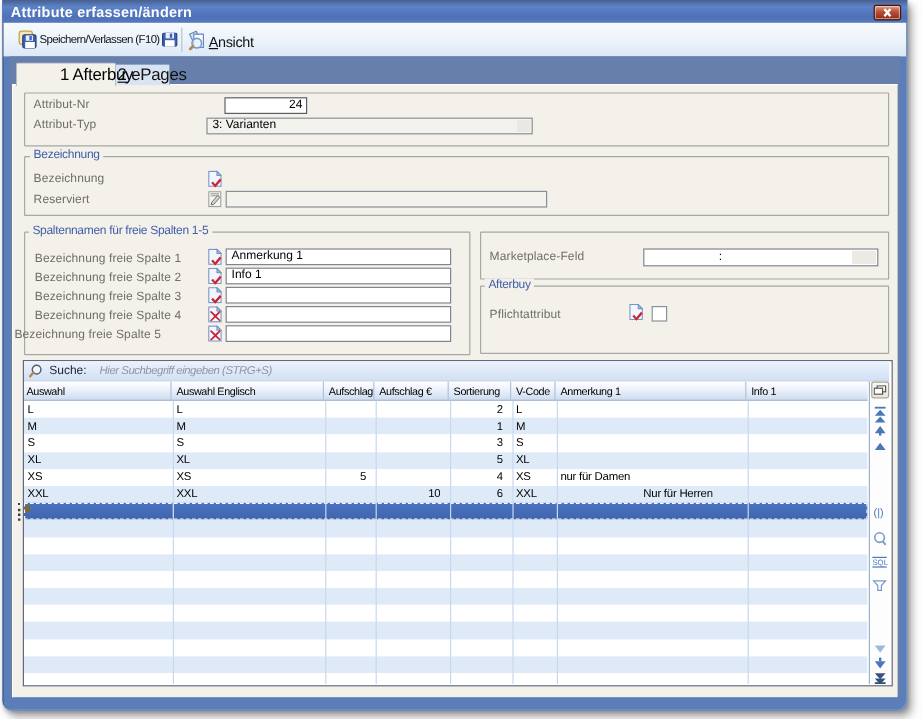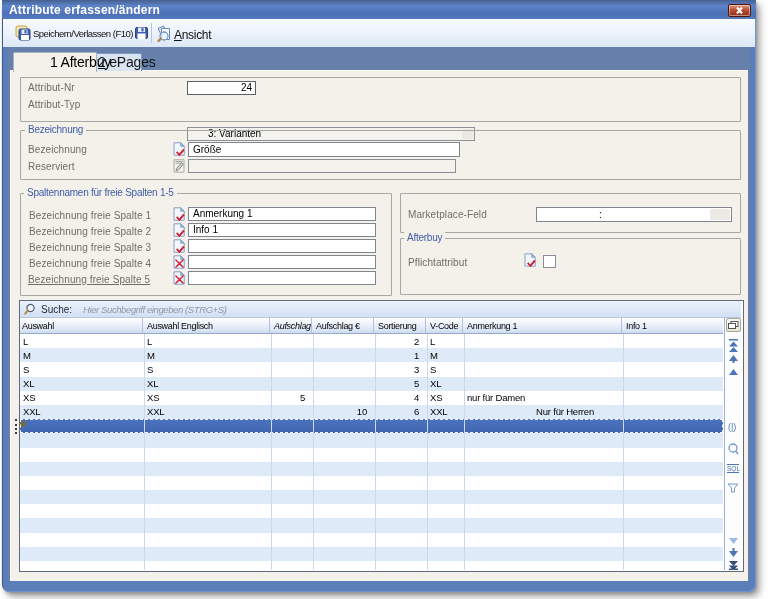--- a/index.html
+++ b/index.html
@@ -95,47 +95,46 @@
 
 <div id="tab1" class="tab">1 Afterbuy</div>
 <div id="tab2" class="tab"><u>2</u> ePages</div>
 <div id="panel"></div>
 <div class="abs" style="left:15px;top:419px;width:0px;height:15px;border-left:2px dotted #3c3c34;z-index:5;"></div>
 
 <div class="grp" style="left:20px;top:77px;width:719px;height:43px;"></div>
 <div class="lbl" style="left:28px;top:82px;">Attribut-Nr</div>
 <div class="inp" style="left:187px;top:81px;width:64px;height:12px;line-height:12px;text-align:right;padding-right:3px;border-color:#5a5f66;">24</div>
 <div class="lbl" style="left:28px;top:99px;">Attribut-Typ</div>
-<div class="inpd" style="left:187px;top:98px;width:266px;height:12px;line-height:12px;padding-left:20px;margin-top:29px;">3: Varianten<span style="position:absolute;right:1px;top:1px;width:11px;height:10px;background:#e9e8e2;"></span></div>
+<div class="inpd" style="left:172px;top:98px;width:266px;height:12px;line-height:12px;padding-left:4px;">3: Varianten<span style="position:absolute;right:1px;top:1px;width:11px;height:10px;background:#e9e8e2;"></span></div>
 
 <div class="grp" style="left:20px;top:130px;width:719px;height:48px;"></div>
 <div class="gt" style="left:25px;top:124px;">Bezeichnung</div>
 <div class="lbl" style="left:28px;top:144px;">Bezeichnung</div>
 <svg class="icn" style="left:173px;top:142px" width="12" height="14">
       <use href="#doc"></use>
     </svg>
 <svg class="icn" style="left:175px;top:148px" width="10" height="9">
       <use href="#check"></use>
     </svg>
-<div class="inp" style="left:188px;top:142px;width:266px;height:13px;line-height:13px;padding-left:4px;">Größe</div>
 <div class="lbl" style="left:28px;top:161px;">Reserviert</div>
 <svg class="icn" style="left:173px;top:159px" width="12" height="14" viewBox="0 0 12 14">
   <path d="M1 0.8 H11 V13.2 H1 Z" fill="#f4f4f1" stroke="#a0a09c" stroke-width="0.9"></path>
   <path d="M2.5 2.5 H9.5 M2.5 4.2 H9.5" stroke="#8e8e88" stroke-width="0.8"></path>
   <path d="M3.5 9.5 L8.5 3.8 L10.3 5.4 L5.3 11.1 L3 11.8 Z" fill="#d6d6d0" stroke="#5e5e58" stroke-width="0.7"></path>
 </svg>
 <div class="inpd" style="left:188px;top:159px;width:266px;height:12px;line-height:12px;"></div>
 
 <div class="grp" style="left:20px;top:193px;width:370px;height:101px;"></div>
 <div class="gt" style="left:24px;top:187px;">Spaltennamen für freie Spalten 1-5</div>
 <div class="lbl" style="left:29px;top:210px;">Bezeichnung freie Spalte 1</div>
 <div class="lbl" style="left:29px;top:226px;">Bezeichnung freie Spalte 2</div>
 <div class="lbl" style="left:29px;top:242px;">Bezeichnung freie Spalte 3</div>
 <div class="lbl" style="left:29px;top:258px;">Bezeichnung freie Spalte 4</div>
-<div class="lbl" style="left:28px;top:274px;text-decoration:underline;">Bezeichnung freie Spalte 5</div>
+<div class="lbl" style="left:12px;top:274px;">Bezeichnung freie Spalte 5</div>
 <svg class="icn" style="left:173px;top:207px" width="12" height="14">
       <use href="#doc"></use>
     </svg>
 <svg class="icn" style="left:175px;top:213px" width="10" height="9">
       <use href="#check"></use>
     </svg>
 <svg class="icn" style="left:173px;top:223px" width="12" height="14">
       <use href="#doc"></use>
     </svg>
 <svg class="icn" style="left:175px;top:229px" width="10" height="9">
@@ -188,21 +187,21 @@
     <svg class="icn" style="left:4px;top:2px" width="12" height="12" viewBox="0 0 12 12">
       <circle cx="6.5" cy="5" r="3.6" fill="rgba(255,255,255,.5)" stroke="#55606e" stroke-width="1.2"></circle>
       <path d="M3.8 7.5 L1.2 10.6" stroke="#b5884a" stroke-width="2" stroke-linecap="round"></path>
     </svg>
     <span style="position:absolute;left:21px;top:2.5px;font-size:10px;font-weight:normal;color:#1a2330;">Suche:</span>
     <span style="position:absolute;left:63px;top:2.5px;font-size:9.5px;letter-spacing:-0.4px;font-style:italic;color:#9097a6;">Hier Suchbegriff eingeben (STRG+S)</span>
   </div>
   <div id="hrow">
     <div class="hc" style="left:125px;width:122px;">Auswahl Englisch</div>
     <div class="hc" style="left:0;width:120px;">Auswahl</div>
-    <div class="hc" style="left:252px;width:37px;font-style:italic;">Aufschlag</div>
+    <div class="hc" style="left:252px;width:37px;">Aufschlag</div>
     <div class="hc" style="left:294px;width:57px;">Aufschlag €</div>
     <div class="hc" style="left:356px;width:47px;">Sortierung</div>
     <div class="hc" style="left:408px;width:32px;">V-Code</div>
     <div class="hc" style="left:445px;width:154px;">Anmerkung 1</div>
     <div class="hc" style="left:604px;width:95px;border-right:none;">Info 1</div>
   </div>
   <div id="body">
         <div class="row rw">
           <div class="cell" style="left:3px;width:114px;">L</div>
           <div class="cell" style="left:127px;width:116px;">L</div>

